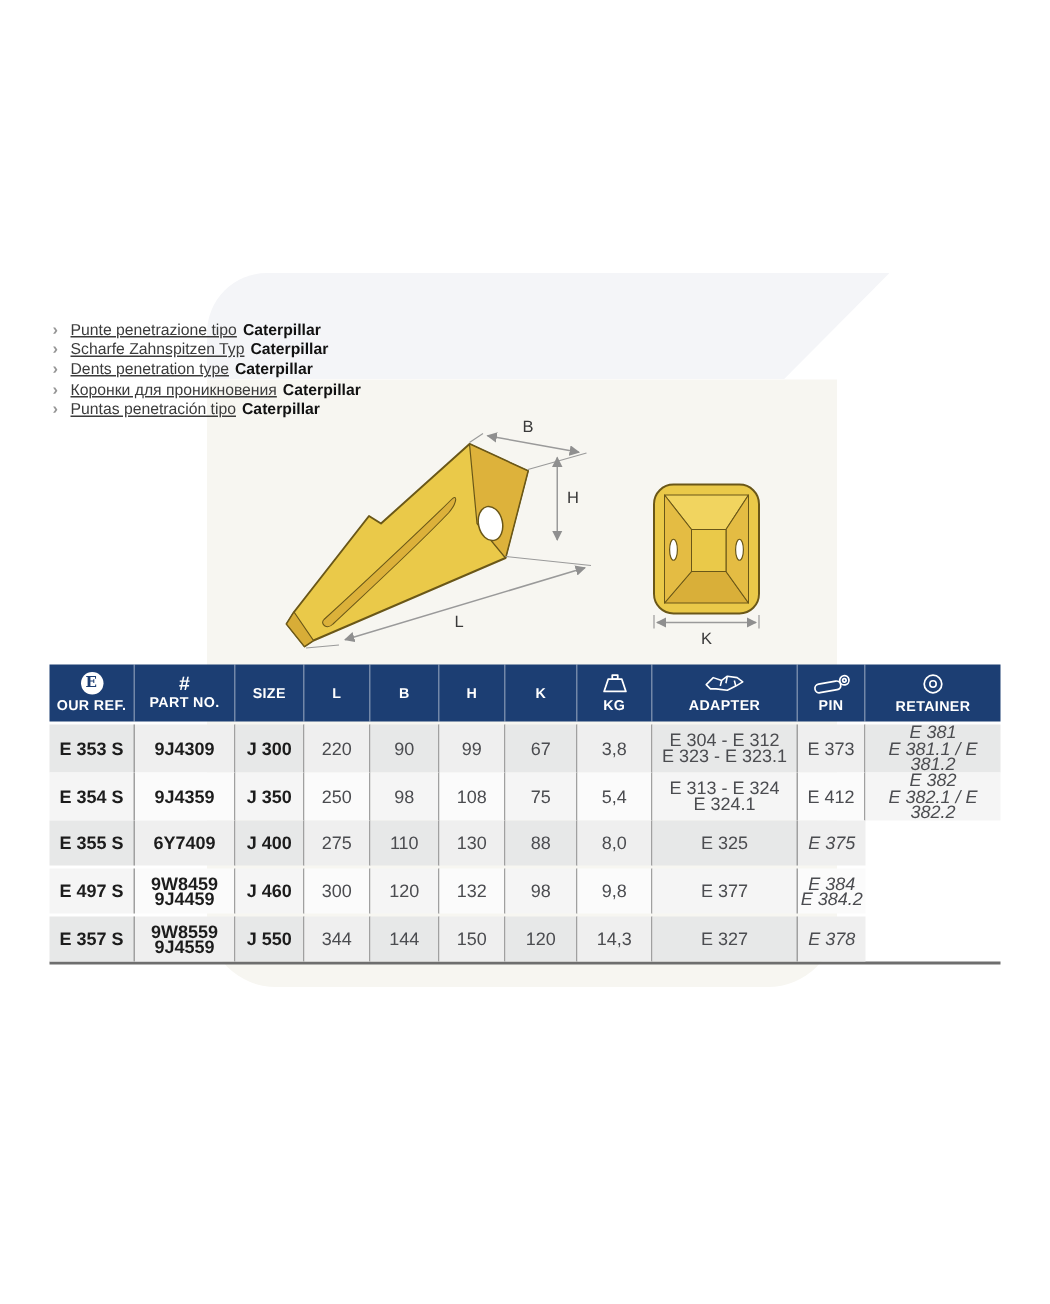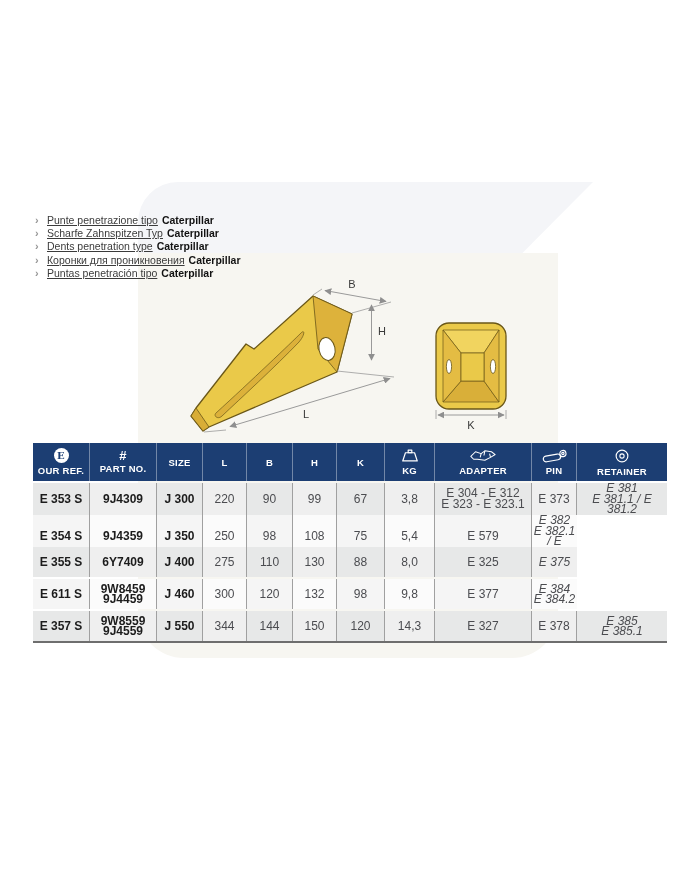--- a/index.html
+++ b/index.html
@@ -237,40 +237,42 @@
 
       <div class="t-grid t-row row-even">
         <div class="cell b">E 354 S</div>
         <div class="cell b">9J4359</div>
         <div class="cell b">J 350</div>
         <div class="cell">250</div>
         <div class="cell">98</div>
         <div class="cell">108</div>
         <div class="cell">75</div>
         <div class="cell">5,4</div>
-        <div class="cell">E 579</div>
+        <div class="cell">E 313 - E 324
+E 324.1</div>
+        <div class="cell">E 412</div>
         <div class="cell">E 382
 E 382.1 / E 382.2</div>
       </div>
 
       <div class="t-grid t-row row-odd">
         <div class="cell b">E 355 S</div>
         <div class="cell b">6Y7409</div>
         <div class="cell b">J 400</div>
         <div class="cell">275</div>
         <div class="cell">110</div>
         <div class="cell">130</div>
         <div class="cell">88</div>
         <div class="cell">8,0</div>
         <div class="cell">E 325</div>
         <div class="cell">E 375</div>
       </div>
 
       <div class="t-grid t-row row-even">
-        <div class="cell b">E 611 S</div>
+        <div class="cell b">E 497 S</div>
         <div class="cell b">9W8459
 9J4459</div>
         <div class="cell b">J 460</div>
         <div class="cell">300</div>
         <div class="cell">120</div>
         <div class="cell">132</div>
         <div class="cell">98</div>
         <div class="cell">9,8</div>
         <div class="cell">E 377</div>
         <div class="cell">E 384
@@ -282,17 +284,15 @@
         <div class="cell b">9W8559
 9J4559</div>
         <div class="cell b">J 550</div>
         <div class="cell">344</div>
         <div class="cell">144</div>
         <div class="cell">150</div>
         <div class="cell">120</div>
         <div class="cell">14,3</div>
         <div class="cell">E 327</div>
         <div class="cell">E 378</div>
-        <div class="cell">E 385
-E 385.1</div>
       </div>
     </div>
 </div>
 
 </body></html>

